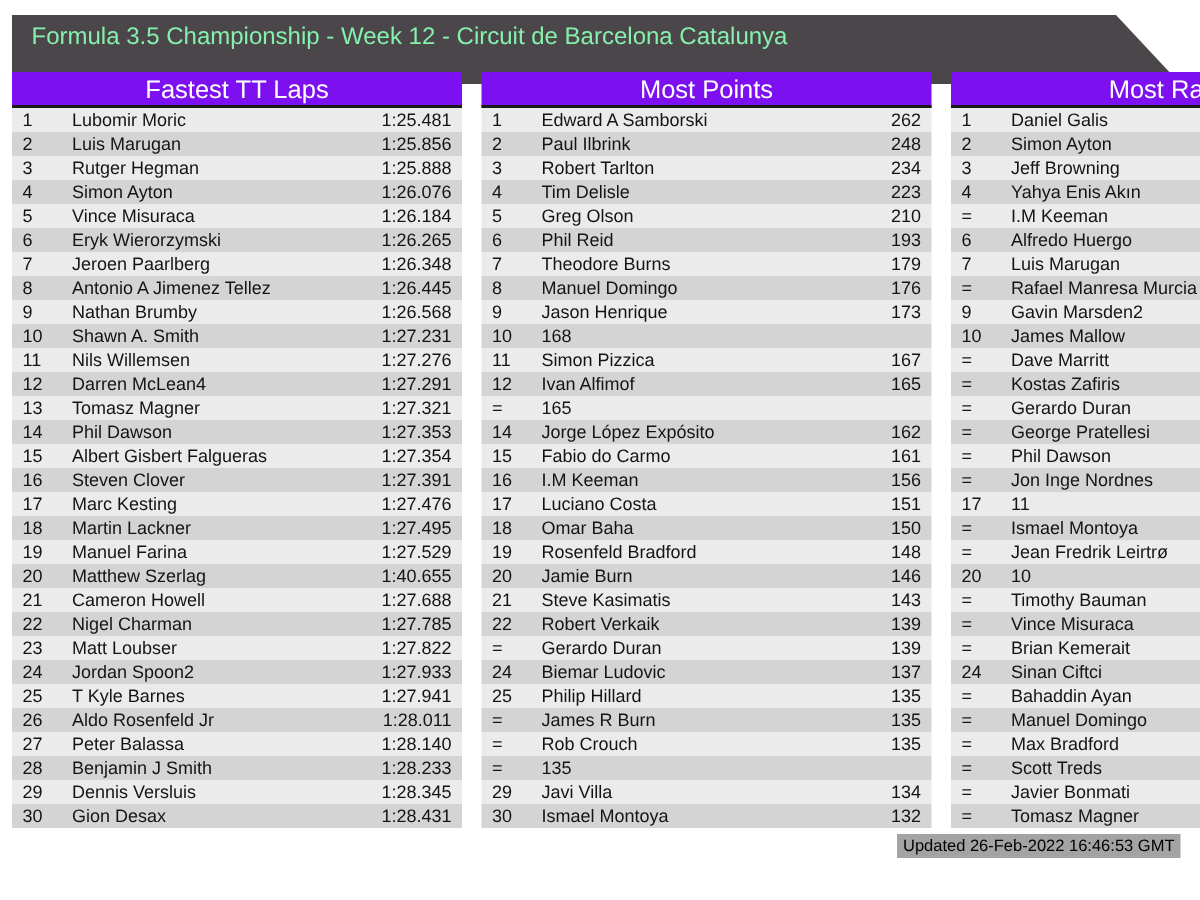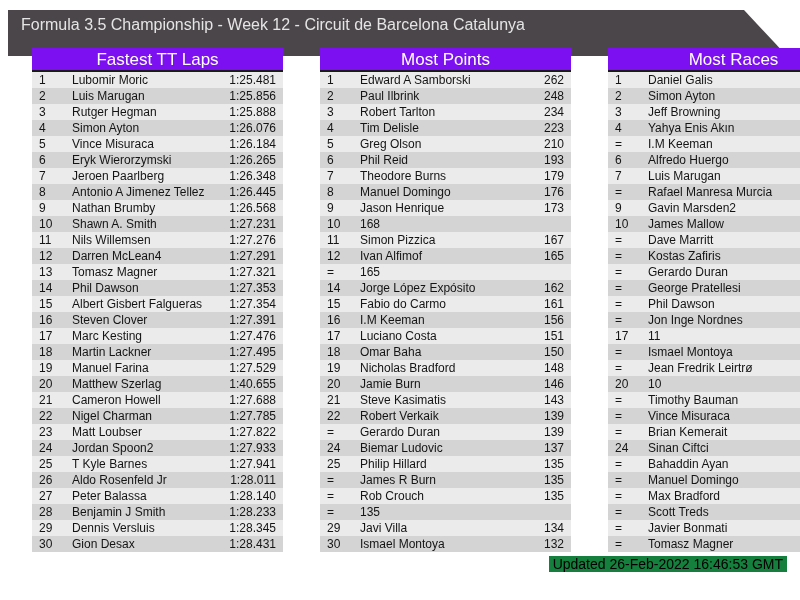--- a/index.html
+++ b/index.html
@@ -2,46 +2,46 @@
 <html><head>
 <meta charset="utf-8">
 <style>
   * { margin:0; padding:0; box-sizing:border-box; }
   html,body { width:800px; height:600px; background:#ffffff;
               font-family:"Liberation Sans", sans-serif; overflow:hidden; }
   .stage { position:relative; width:800px; height:600px; }
 
   .titlebar {
     position:absolute; left:8px; top:10px; width:779px; height:46px;
-    background:#4A464A; color:#e5e5e5; font-size:16px; line-height:29px;
+    background:#4A464A; color:#86efac; font-size:16px; line-height:29px;
     padding-left:13px;
     clip-path:polygon(0 0, 736px 0, 779px 100%, 0 100%);
     white-space:nowrap;
   }
 
   .tables { position:absolute; left:8px; top:48px; display:flex; gap:13px; }
-  .table  { width:251px;margin-left:24px; }
+  .table  { width:300px; }
 
   .table-header {
     height:24px; background:#7C10F0; border-bottom:2px solid #1B1B1B;
     color:#ffffff; text-align:center; font-size:17px; line-height:24px;
   }
 
   .row { display:flex; height:16px; line-height:16px; font-size:12px; color:#141414; }
   .row.light { background:#EBEBEB; }
   .row.dark  { background:#D4D4D4; }
 
   .cell-rank  { width:40px; padding-left:7px; flex:0 0 auto; }
   .cell-name  { flex:1 1 auto; overflow:hidden; white-space:nowrap; }
   .cell-value { flex:0 0 auto; padding-right:7px; text-align:right; }
 
   .updated {
     position:absolute; right:13px; top:556px;
-    background:#15803d; color:#000000;
-    font-size:14px; line-height:12px; padding:2px 4px; white-space:nowrap;
+    background:#a3a3a3; color:#000000;
+    font-size:11px; line-height:12px; padding:2px 4px; white-space:nowrap;
   }
 </style>
 </head>
 <body>
 
 <div class="stage">
 
   <div class="titlebar">Formula 3.5 Championship - Week 12 - Circuit de Barcelona Catalunya</div>
 
   <div class="tables">
@@ -288,21 +288,21 @@
             <span class="cell-name">Luciano Costa</span>
             <span class="cell-value">151</span>
           </div>
           <div class="row dark">
             <span class="cell-rank">18</span>
             <span class="cell-name">Omar Baha</span>
             <span class="cell-value">150</span>
           </div>
           <div class="row light">
             <span class="cell-rank">19</span>
-            <span class="cell-name">Nicholas Bradford</span>
+            <span class="cell-name">Rosenfeld Bradford</span>
             <span class="cell-value">148</span>
           </div>
           <div class="row dark">
             <span class="cell-rank">20</span>
             <span class="cell-name">Jamie Burn</span>
             <span class="cell-value">146</span>
           </div>
           <div class="row light">
             <span class="cell-rank">21</span>
             <span class="cell-name">Steve Kasimatis</span>

